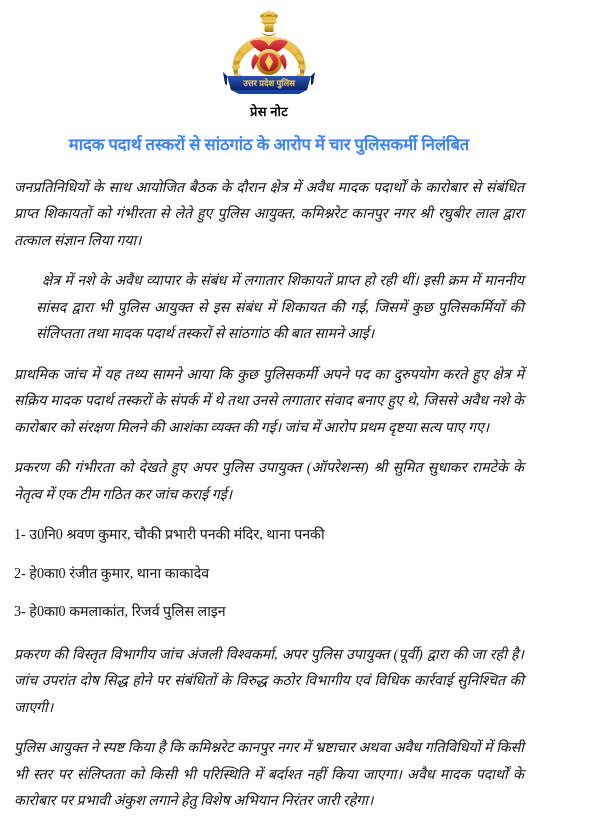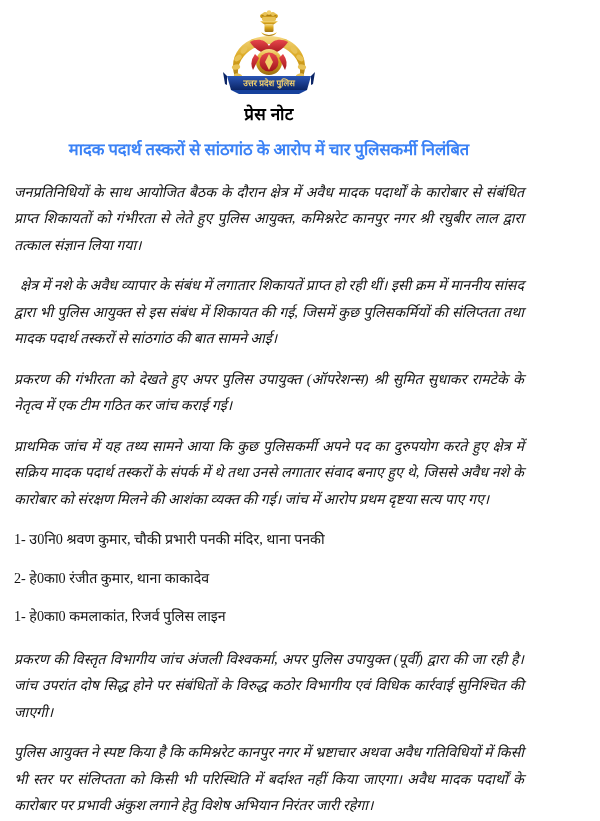--- a/index.html
+++ b/index.html
@@ -37,21 +37,21 @@
   .emblem {
     width: 104px;
     height: 96px;
     display: block;
   }
 
   
   .doc-title {
     text-align: center;
     font-weight: bold;
-    font-size: 17px;
+    font-size: 13px;
     line-height: 1.25;
     letter-spacing: 0.3px;
     margin: 2px 0 0 0;
     color: #000000;
   }
   .doc-subtitle {
     text-align: center;
     font-weight: bold;
     font-size: 16.5px;
     line-height: 1.3;
@@ -68,20 +68,21 @@
     text-justify: inter-word;
     font-size: 14.2px;
     line-height: 26.5px;
     margin: 0 0 14px 0;
     color: #111111;
     hyphens: none;
     font-style: italic;
   }
   p.para.indent {
     text-indent: 6px;
+    margin-left: 22px;
   }
   p.para:last-child {
     margin-bottom: 0;
   }
 
   .list-intro {
     font-size: 14.2px;
     line-height: 26.5px;
     margin: 36px 0 6px 0;
     text-align: left;
@@ -179,28 +180,28 @@
     </svg>
   </div>
 
   <div class="doc-title">प्रेस नोट</div>
 
   <div class="doc-subtitle">मादक पदार्थ तस्करों से सांठगांठ के आरोप में चार पुलिसकर्मी निलंबित</div>
 
   <div class="body-block">
     <p class="para">जनप्रतिनिधियों के साथ आयोजित बैठक के दौरान क्षेत्र में अवैध मादक पदार्थों के कारोबार से संबंधित प्राप्त शिकायतों को गंभीरता से लेते हुए पुलिस आयुक्त, कमिश्नरेट कानपुर नगर श्री रघुबीर लाल द्वारा तत्काल संज्ञान लिया गया।</p>
     <p class="para indent">क्षेत्र में नशे के अवैध व्यापार के संबंध में लगातार शिकायतें प्राप्त हो रही थीं। इसी क्रम में माननीय सांसद द्वारा भी पुलिस आयुक्त से इस संबंध में शिकायत की गई, जिसमें कुछ पुलिसकर्मियों की संलिप्तता तथा मादक पदार्थ तस्करों से सांठगांठ की बात सामने आई।</p>
+    <p class="para">प्राथमिक जांच में यह तथ्य सामने आया कि कुछ पुलिसकर्मी अपने पद का दुरुपयोग करते हुए क्षेत्र में सक्रिय मादक पदार्थ तस्करों के संपर्क में थे तथा उनसे लगातार संवाद बनाए हुए थे, जिससे अवैध नशे के कारोबार को संरक्षण मिलने की आशंका व्यक्त की गई। जांच में आरोप प्रथम दृष्टया सत्य पाए गए।</p>
     <p class="para">प्रकरण की गंभीरता को देखते हुए अपर पुलिस उपायुक्त (ऑपरेशन्स) श्री सुमित सुधाकर रामटेके के नेतृत्व में एक टीम गठित कर जांच कराई गई।</p>
-    <p class="para">प्राथमिक जांच में यह तथ्य सामने आया कि कुछ पुलिसकर्मी अपने पद का दुरुपयोग करते हुए क्षेत्र में सक्रिय मादक पदार्थ तस्करों के संपर्क में थे तथा उनसे लगातार संवाद बनाए हुए थे, जिससे अवैध नशे के कारोबार को संरक्षण मिलने की आशंका व्यक्त की गई। जांच में आरोप प्रथम दृष्टया सत्य पाए गए।</p>
 
 
     <ol class="suspended">
       <li>1- उ0नि0 श्रवण कुमार, चौकी प्रभारी पनकी मंदिर, थाना पनकी</li>
       <li>2- हे0का0 रंजीत कुमार, थाना काकादेव</li>
-      <li>1- हे0का0 कमलाकांत, रिजर्व पुलिस लाइन</li>
+      <li>3- हे0का0 कमलाकांत, रिजर्व पुलिस लाइन</li>
     </ol>
 
     <div class="closing-block">
       <p class="para">प्रकरण की विस्तृत विभागीय जांच अंजली विश्वकर्मा, अपर पुलिस उपायुक्त (पूर्वी) द्वारा की जा रही है। जांच उपरांत दोष सिद्ध होने पर संबंधितों के विरुद्ध कठोर विभागीय एवं विधिक कार्रवाई सुनिश्चित की जाएगी।</p>
       <p class="para">पुलिस आयुक्त ने स्पष्ट किया है कि कमिश्नरेट कानपुर नगर में भ्रष्टाचार अथवा अवैध गतिविधियों में किसी भी स्तर पर संलिप्तता को किसी भी परिस्थिति में बर्दाश्त नहीं किया जाएगा। अवैध मादक पदार्थों के कारोबार पर प्रभावी अंकुश लगाने हेतु विशेष अभियान निरंतर जारी रहेगा।</p>
     </div>
   </div>
 
 </div>
 

